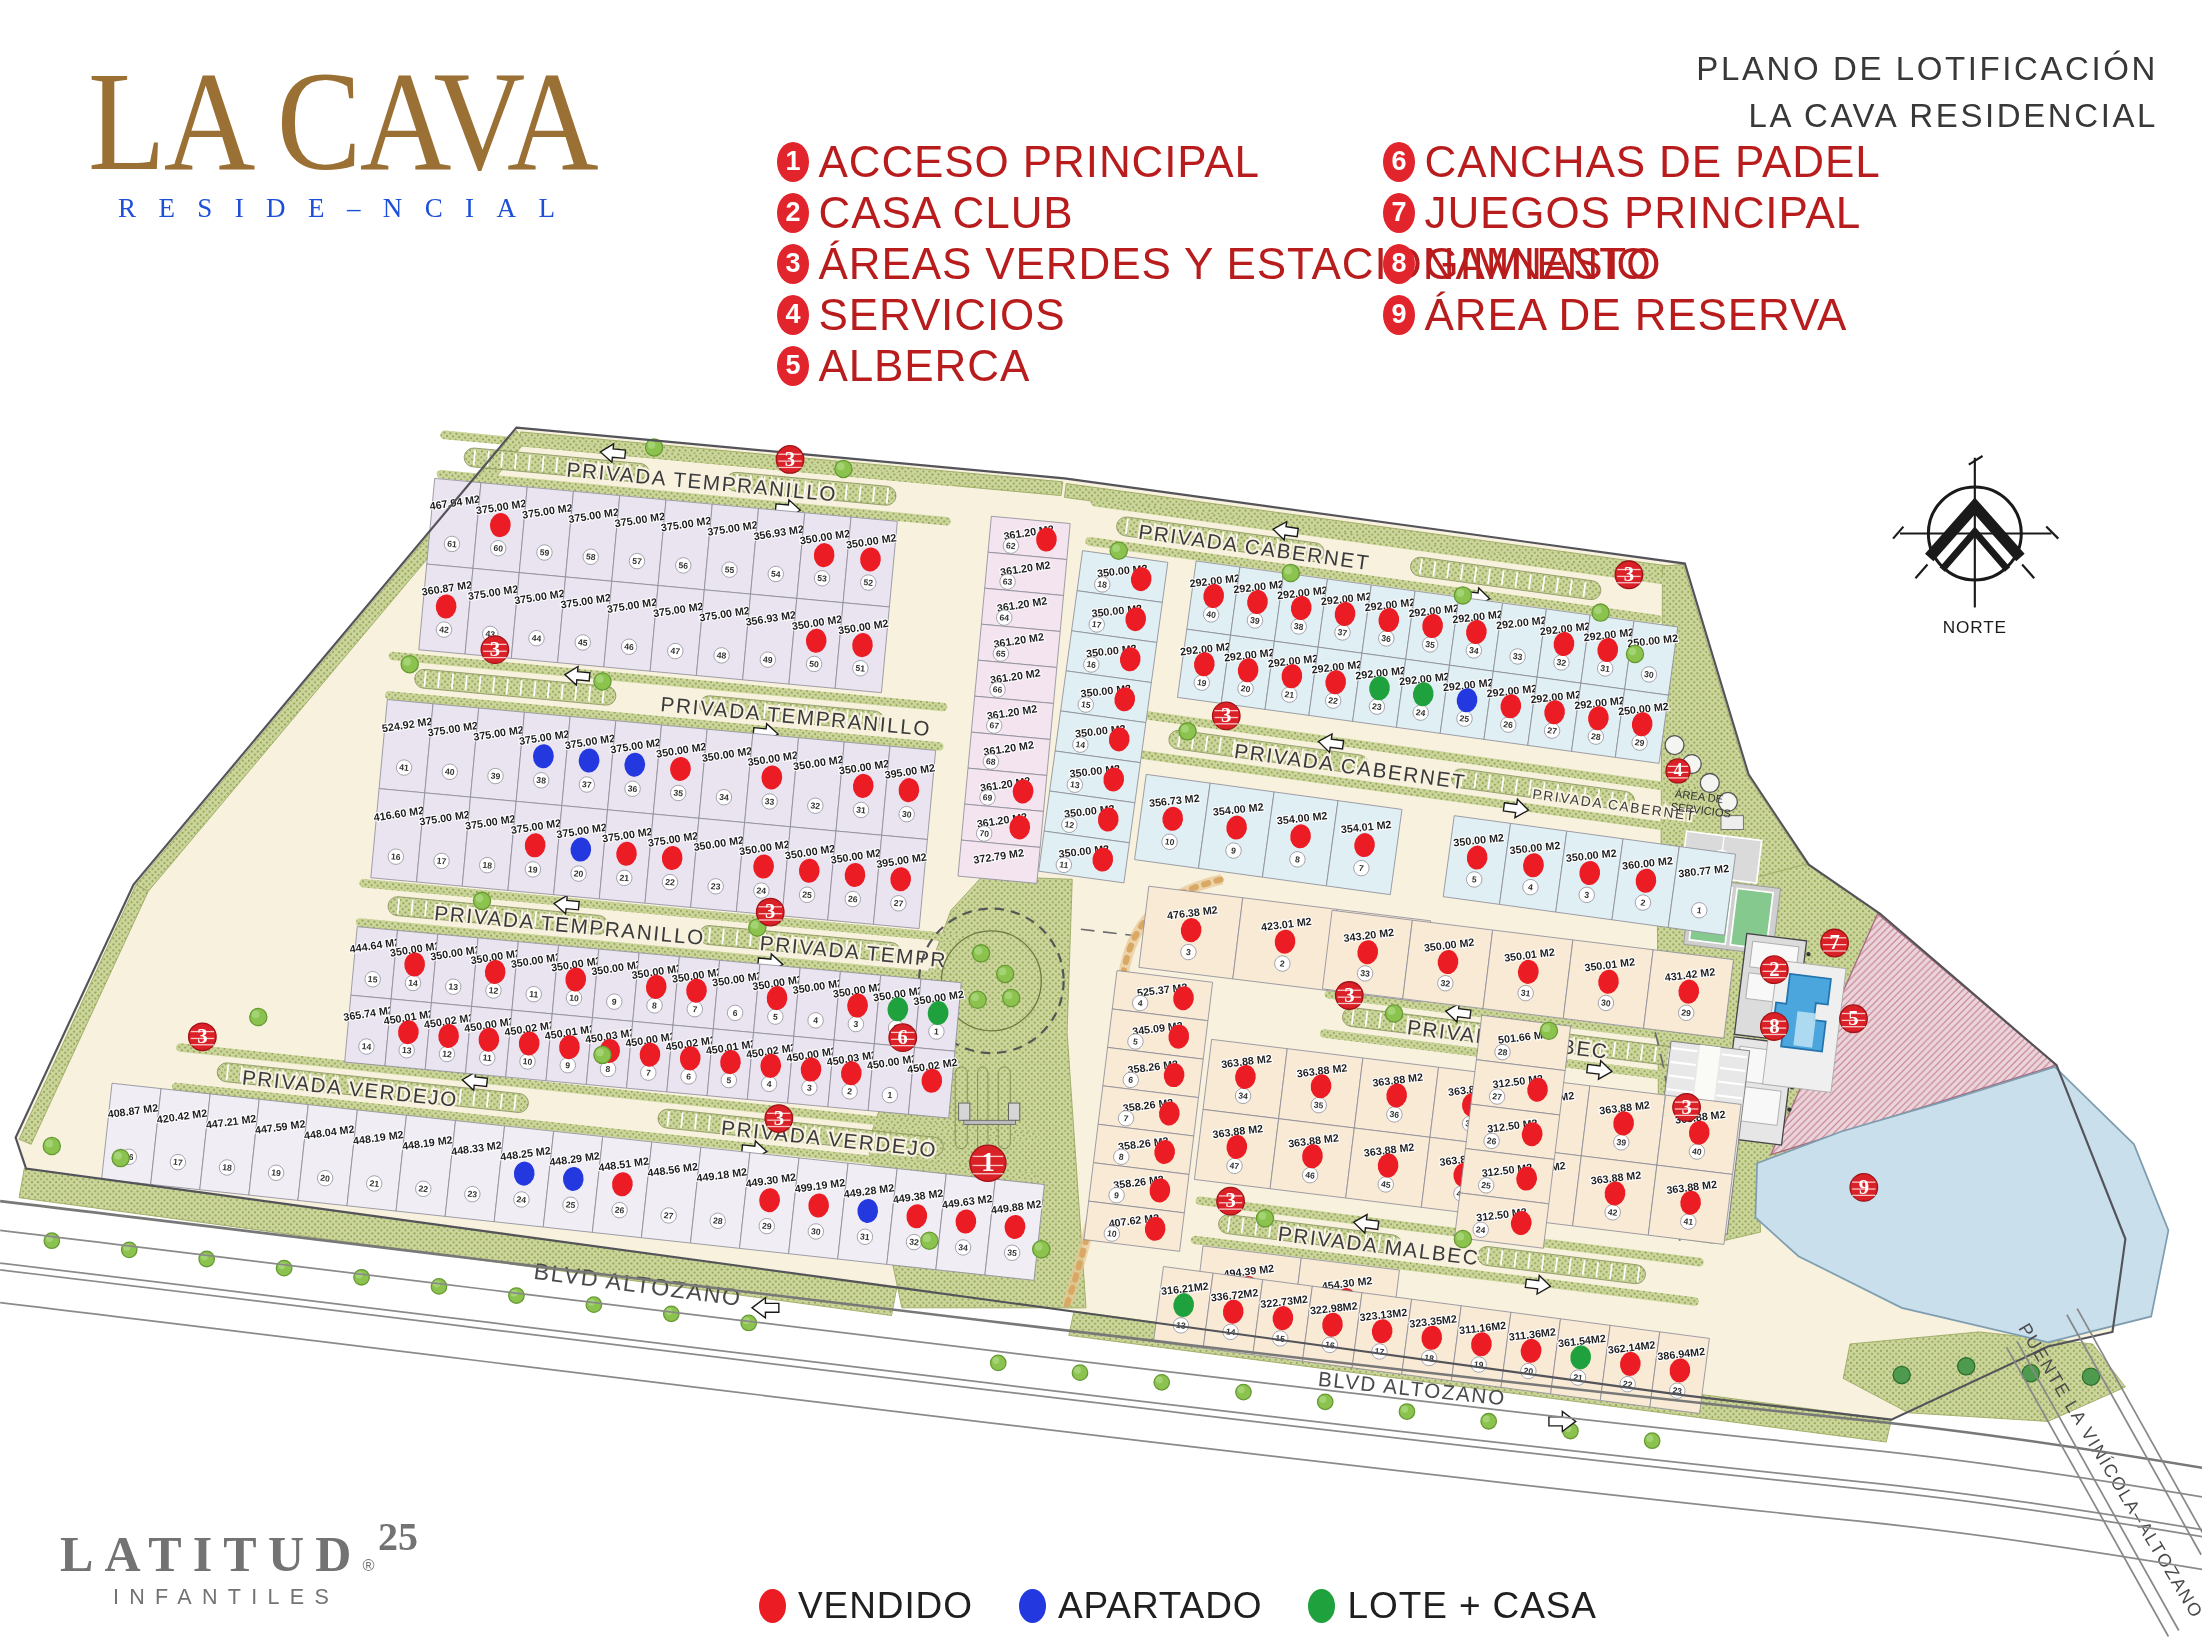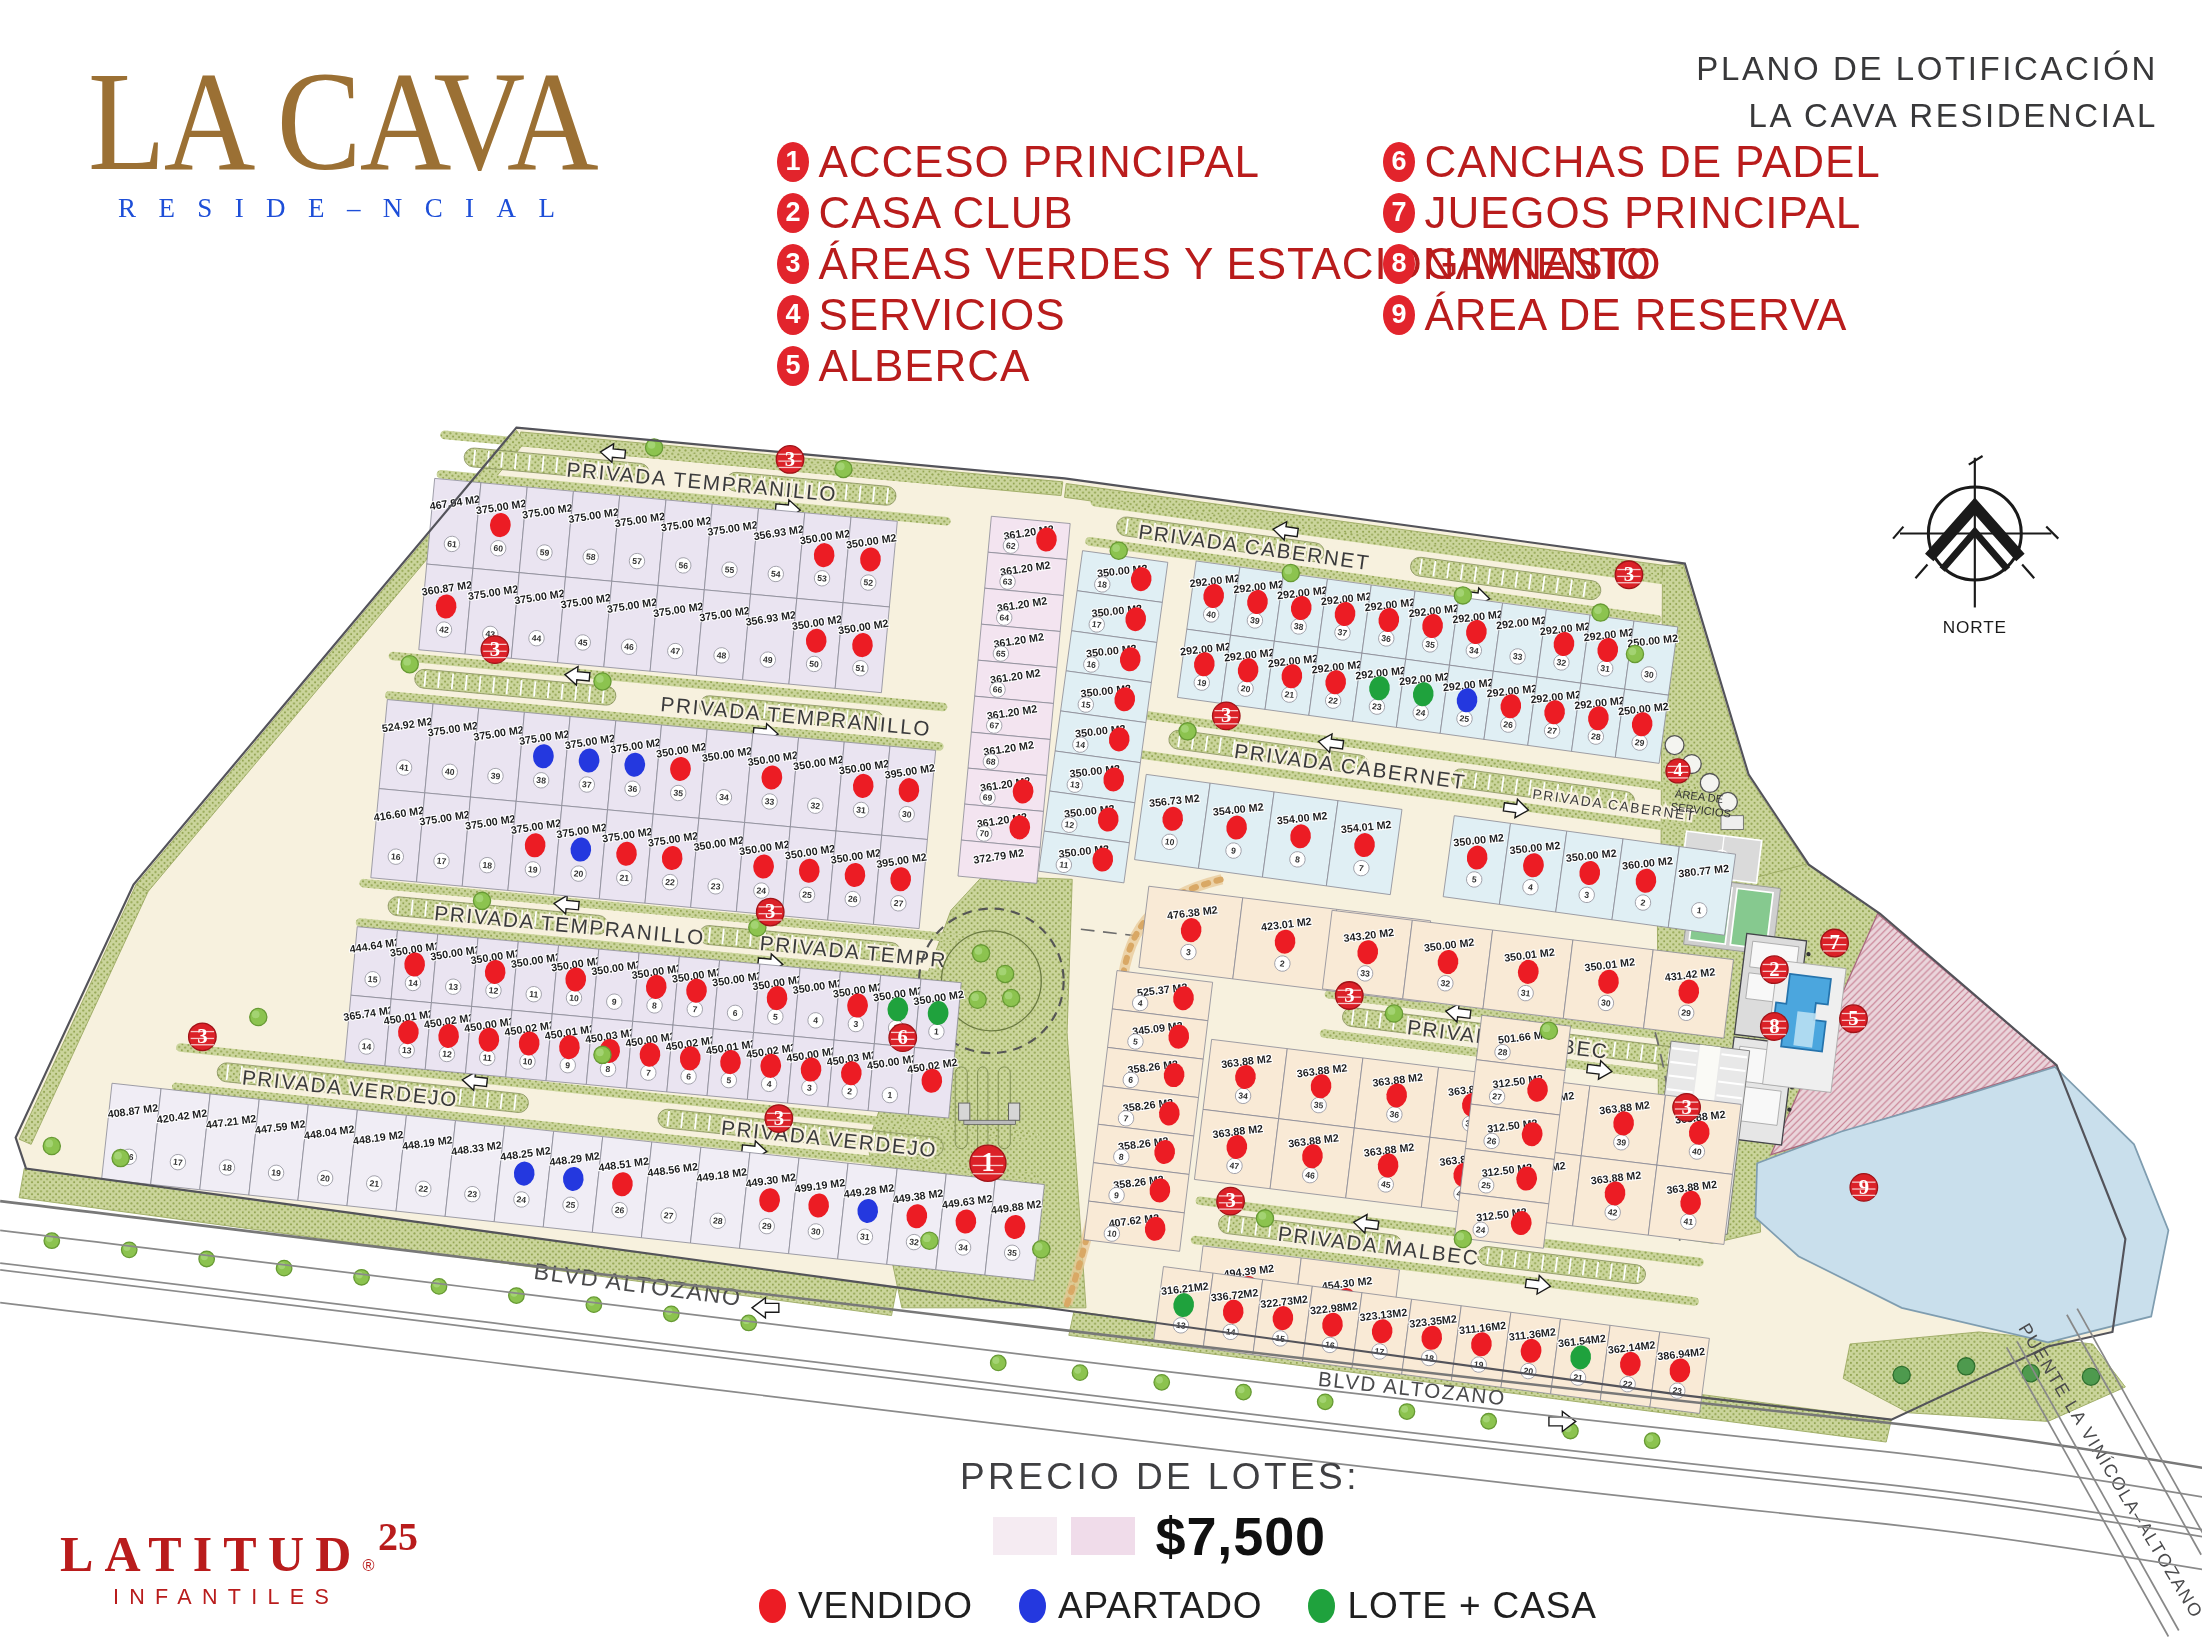--- a/index.html
+++ b/index.html
@@ -13,21 +13,21 @@
             margin-top:15.5px;text-indent:10.3px;white-space:nowrap;}
   .title{position:absolute;right:45px;top:46px;text-align:right;font-size:33px;letter-spacing:2.6px;
          color:#38383A;line-height:1.42;}
   .legend-col{position:absolute;top:136px;}
   #legend-left{left:777px;}
   #legend-right{left:1383px;}
   .leg-row{display:flex;align-items:center;height:51px;}
   .leg-badge{width:32px;height:40px;border-radius:50%;background:#E2242C;color:#fff;font-size:27px;
              font-weight:bold;display:flex;align-items:center;justify-content:center;margin-right:9.5px;flex:0 0 auto;}
   .leg-label{font-size:44px;color:#b91c1c;letter-spacing:0.9px;white-space:nowrap;}
-  .latitud{position:absolute;left:60px;top:1525px;color:#b91c1c;}
+  .latitud{position:absolute;left:60px;top:1525px;color:#737373;}
   .lat-top{white-space:nowrap;}
   .lat-name{font-family:"Liberation Serif",serif;font-size:50px;font-weight:bold;letter-spacing:11.2px;}
   .lat-reg{font-size:16.3px;}
   .lat-sup{font-family:"Liberation Serif",serif;font-size:40px;font-weight:bold;position:relative;top:-20.6px;left:3.4px;}
   .lat-sub{font-size:21.5px;letter-spacing:10.3px;margin-top:1.7px;padding-left:53px;}
   .price{position:absolute;left:960px;top:1456px;}
   .price-label{font-size:37px;letter-spacing:3.4px;color:#3F3F42;}
   .price-row{display:flex;align-items:center;margin-top:6.9px;margin-left:33px;}
   .sw{width:64px;height:38px;margin-right:13.8px;}
   .price-value{font-size:54px;font-weight:bold;color:#101010;margin-left:6.9px;letter-spacing:0.9px;}
@@ -1697,28 +1697,20 @@
       </div>
     </div>
 
   <div class="latitud">
     <div class="lat-top">
       <span class="lat-name">LATITUD</span><span class="lat-reg">®</span><span class="lat-sup">25</span>
     </div>
     <div class="lat-sub">INFANTILES</div>
   </div>
 
-  <div class="price">
-    <div class="price-label">PRECIO DE LOTES:</div>
-    <div class="price-row">
-      <div class="sw" id="sw1" style="background: rgb(245, 235, 242);"></div>
-      <div class="sw" id="sw2" style="background: rgb(240, 220, 234);"></div>
-      <div class="price-value">$7,500</div>
-    </div>
-  </div>
 
   <div class="statusbar" id="statusbar">
       <div class="st-item">
         <span class="st-dot" style="background: rgb(236, 28, 36);"></span>
         <span class="st-label">VENDIDO</span>
       </div>
       <div class="st-item">
         <span class="st-dot" style="background: rgb(36, 56, 223);"></span>
         <span class="st-label">APARTADO</span>
       </div>

